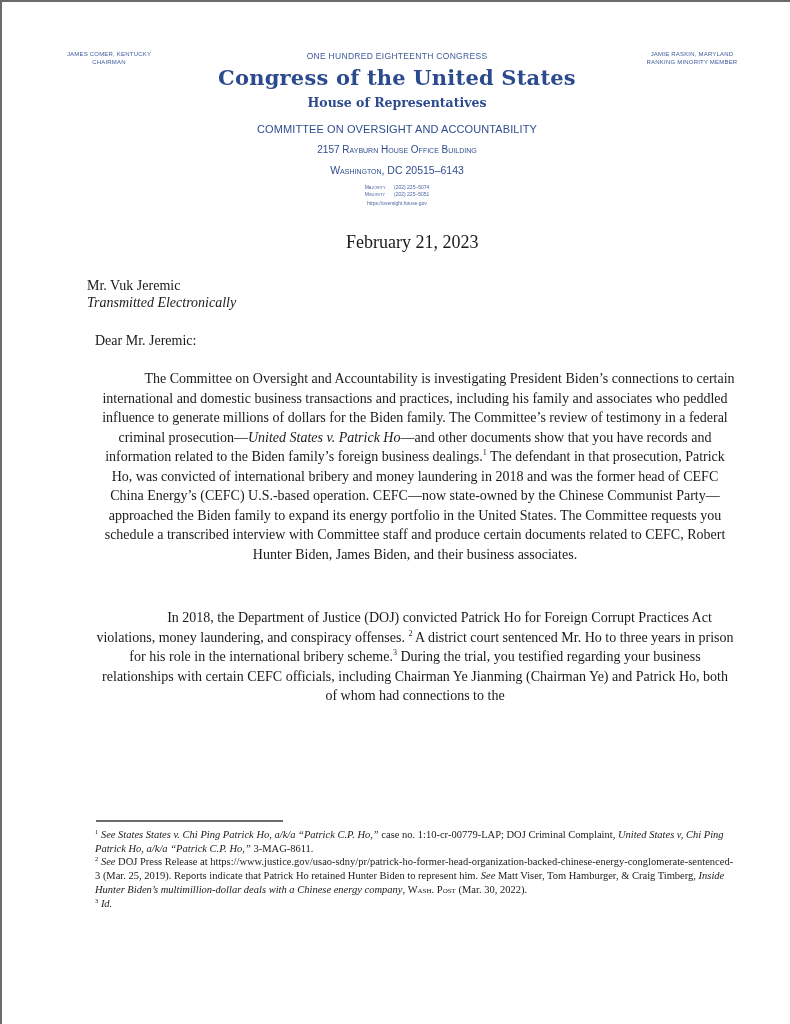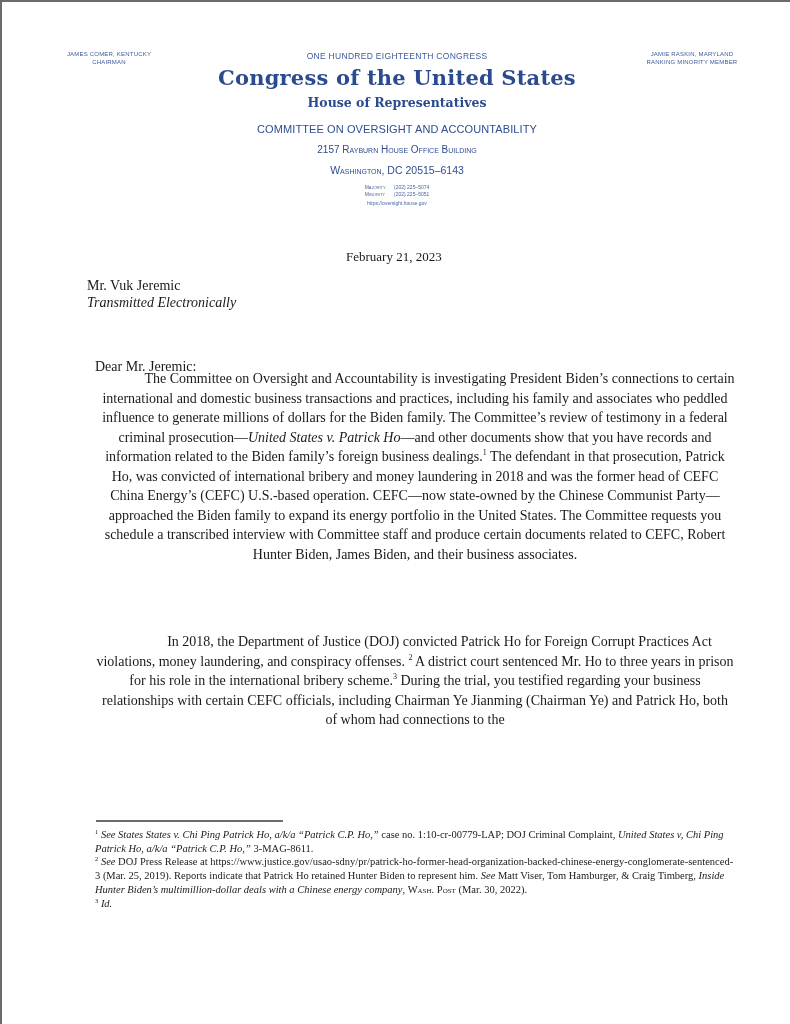--- a/index.html
+++ b/index.html
@@ -102,51 +102,50 @@
     .lh-url {
       font-family: "Liberation Sans", "DejaVu Sans", sans-serif;
       font-size: 5px;
       line-height: 7px;
       color: #4a64a0;
       margin-top: 3px;
     }
 
     .date {
       position: absolute;
-      top: 247px;
+      top: 232px;
       left: 344px;
-      font-size: 13px;
+      font-size: 18px;
       line-height: 16px;
     }
     .recipient {
       position: absolute;
       top: 275px;
       left: 85px;
       font-size: 14px;
       line-height: 17px;
     }
     .recipient .transmitted { font-style: italic; }
     .salutation {
       position: absolute;
       top: 330px;
       left: 93px;
       font-size: 14px;
       line-height: 17px;
-      margin-top: 26px;
     }
     .body-text {
       position: absolute;
       left: 93px;
       width: 640px;
       font-size: 14px;
       line-height: 19.5px;
       text-align: center;
     }
     .p1 { top: 367px; }
-    .p2 { top: 630px; }
+    .p2 { top: 606px; }
     .indent { display: inline-block; width: 49px; }
     sup {
       font-size: 8px;
       line-height: 0;
       vertical-align: super;
     }
     em { font-style: italic; }
 
     .fn-rule {
       position: absolute;

